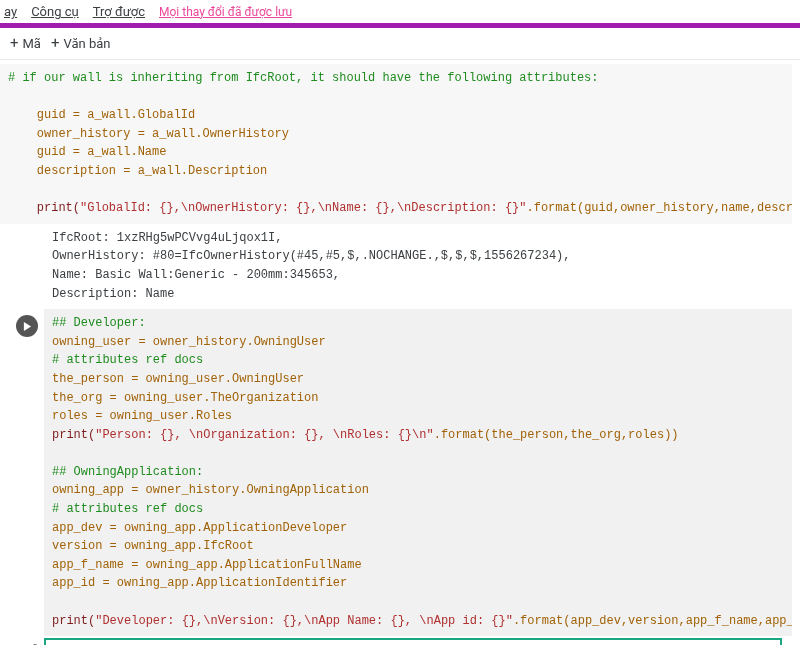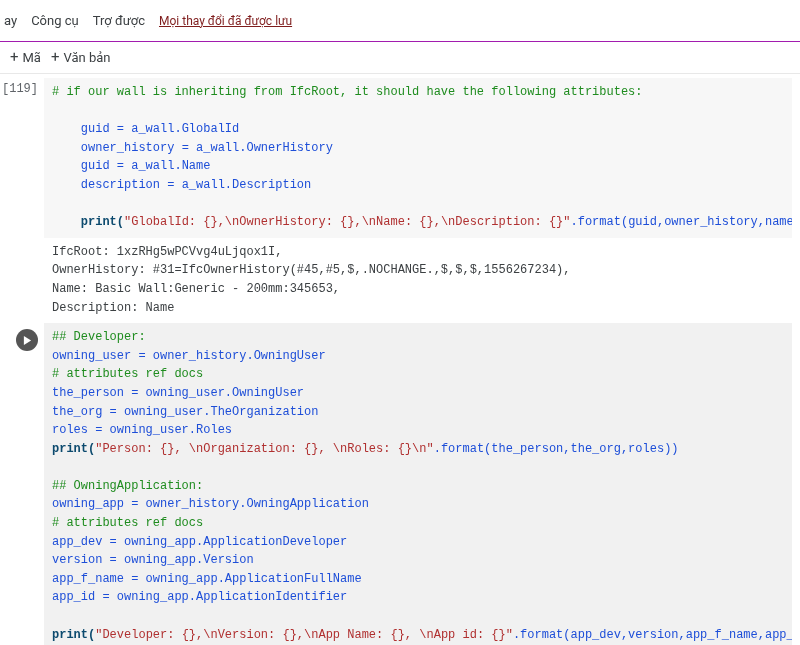--- a/index.html
+++ b/index.html
@@ -12,26 +12,27 @@
     height: 645px;
     overflow: hidden;
   }
   .menubar {
     display: flex;
     align-items: center;
     gap: 14px;
     padding: 4px 8px 4px 4px;
     font-size: 13px;
     color: #3c4043;
-    border-bottom: 1px solid #a21caf;
-    height: 42px;
+    border-bottom: 5px solid #a21caf;
+    height: 28px;
+    text-decoration: underline;
   }
   .menubar .menu-item { cursor: pointer; }
   .menubar .saved-status {
-    color: #7f1d1d;
+    color: #ec4899;
     text-decoration: underline;
     font-size: 12px;
   }
   .toolbar {
     display: flex;
     align-items: center;
     gap: 10px;
     padding: 6px 10px;
     height: 32px;
     font-size: 13px;
@@ -91,22 +92,22 @@
   .cell-body.code { background: #f7f7f7; }
   .cell-body.code.active { background: #f1f1f1; }
   .cell-body.output { background: #fff; }
   .output.highlighted {
     border: 2px solid #1aa882;
     margin: 2px 10px 6px 0;
   }
   
   .c-comment { color: #1f8c1f; }
   .c-str { color: #b03030; }
-  .c-kw { color: #0c4a6e; font-weight: bold; }
-  .c-norm { color: #1d4ed8; }
+  .c-kw { color: #7f1d1d; }
+  .c-norm { color: #a16207; }
 </style>
 </head>
 <body>
 
 <div class="menubar">
   <span class="menu-item">ay</span>
   <span class="menu-item">Công cụ</span>
   <span class="menu-item">Trợ được</span>
   <span class="saved-status">Mọi thay đổi đã được lưu</span>
 </div>
@@ -118,37 +119,34 @@
   </span>
   <span class="tool-item">
     <span class="plus">+</span>
     <span>Văn bản</span>
   </span>
 </div>
 
 <div class="notebook">
 
   <div class="cell">
-    <div class="gutter">
-      <span>[119]</span>
-    </div>
     <div class="cell-body code"><span class="c-comment"># if our wall is inheriting from IfcRoot, it should have the following attributes:</span>
 
     <span class="c-norm">guid = a_wall.GlobalId</span>
     <span class="c-norm">owner_history = a_wall.OwnerHistory</span>
     <span class="c-norm">guid = a_wall.Name</span>
     <span class="c-norm">description = a_wall.Description</span>
 
     <span class="c-kw">print(</span><span class="c-str">"GlobalId: {},\nOwnerHistory: {},\nName: {},\nDescription: {}"</span><span class="c-norm">.format(guid,owner_history,name,description))</span></div>
   </div>
 
   <div class="cell">
     <div class="gutter"></div>
     <div class="cell-body output"><span>IfcRoot: 1xzRHg5wPCVvg4uLjqox1I,</span>
-<span>OwnerHistory: #31=IfcOwnerHistory(#45,#5,$,.NOCHANGE.,$,$,$,1556267234),</span>
+<span>OwnerHistory: #80=IfcOwnerHistory(#45,#5,$,.NOCHANGE.,$,$,$,1556267234),</span>
 <span>Name: Basic Wall:Generic - 200mm:345653,</span>
 <span>Description: Name</span></div>
   </div>
 
   <div class="cell">
     <div class="gutter">
       <span class="run-circle">
         <svg width="9" height="9" viewBox="0 0 10 10">
             <path d="M1 0 L9 5 L1 10 Z" fill="#fff"></path>
           </svg>
@@ -159,21 +157,21 @@
 <span class="c-comment"># attributes ref docs</span>
 <span class="c-norm">the_person = owning_user.OwningUser</span>
 <span class="c-norm">the_org = owning_user.TheOrganization</span>
 <span class="c-norm">roles = owning_user.Roles</span>
 <span class="c-kw">print(</span><span class="c-str">"Person: {}, \nOrganization: {}, \nRoles: {}\n"</span><span class="c-norm">.format(the_person,the_org,roles))</span>                  
 
 <span class="c-comment">## OwningApplication:</span>
 <span class="c-norm">owning_app = owner_history.OwningApplication</span>
 <span class="c-comment"># attributes ref docs</span>
 <span class="c-norm">app_dev = owning_app.ApplicationDeveloper</span>
-<span class="c-norm">version = owning_app.Version</span>
+<span class="c-norm">version = owning_app.IfcRoot</span>
 <span class="c-norm">app_f_name = owning_app.ApplicationFullName</span>
 <span class="c-norm">app_id = owning_app.ApplicationIdentifier</span>
 
 <span class="c-kw">print(</span><span class="c-str">"Developer: {},\nVersion: {},\nApp Name: {}, \nApp id: {}"</span><span class="c-norm">.format(app_dev,version,app_f_name,app_id))</span></div>
   </div>
 
   <div class="cell">
     <div class="gutter">
       <span class="out-icon">[</span>
     </div>

